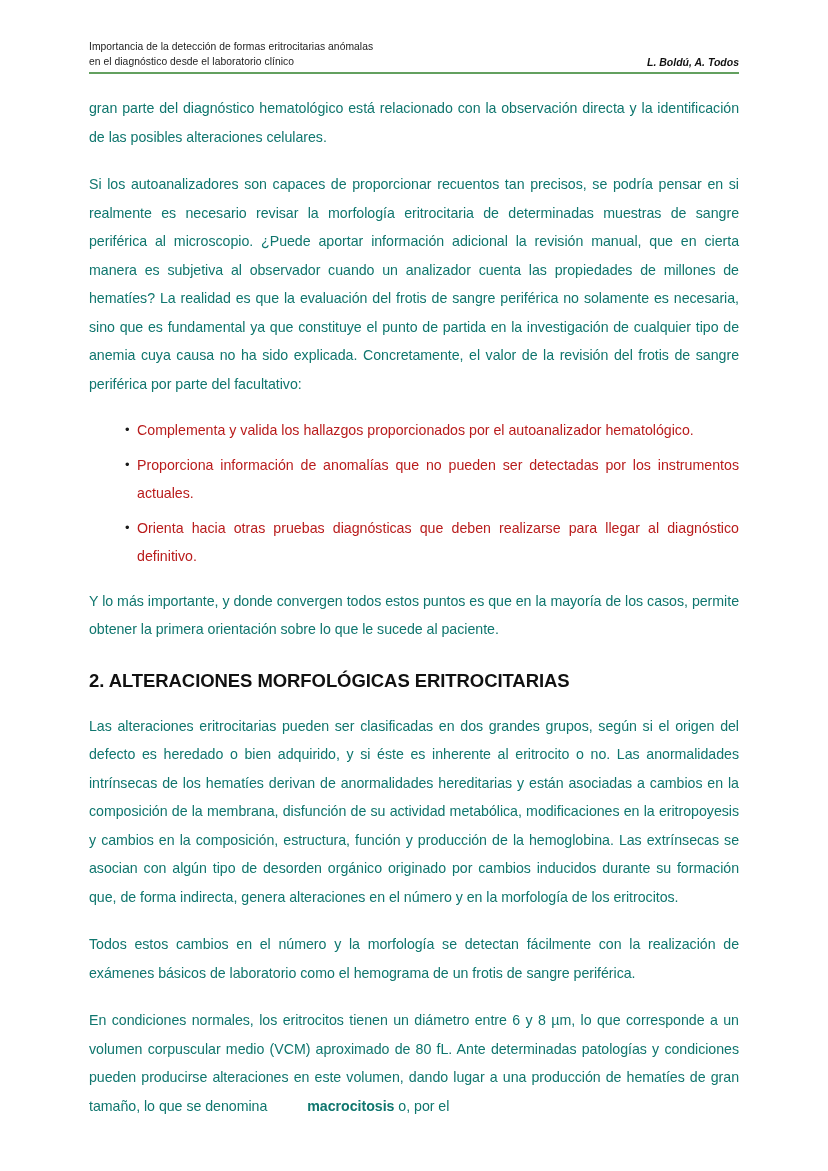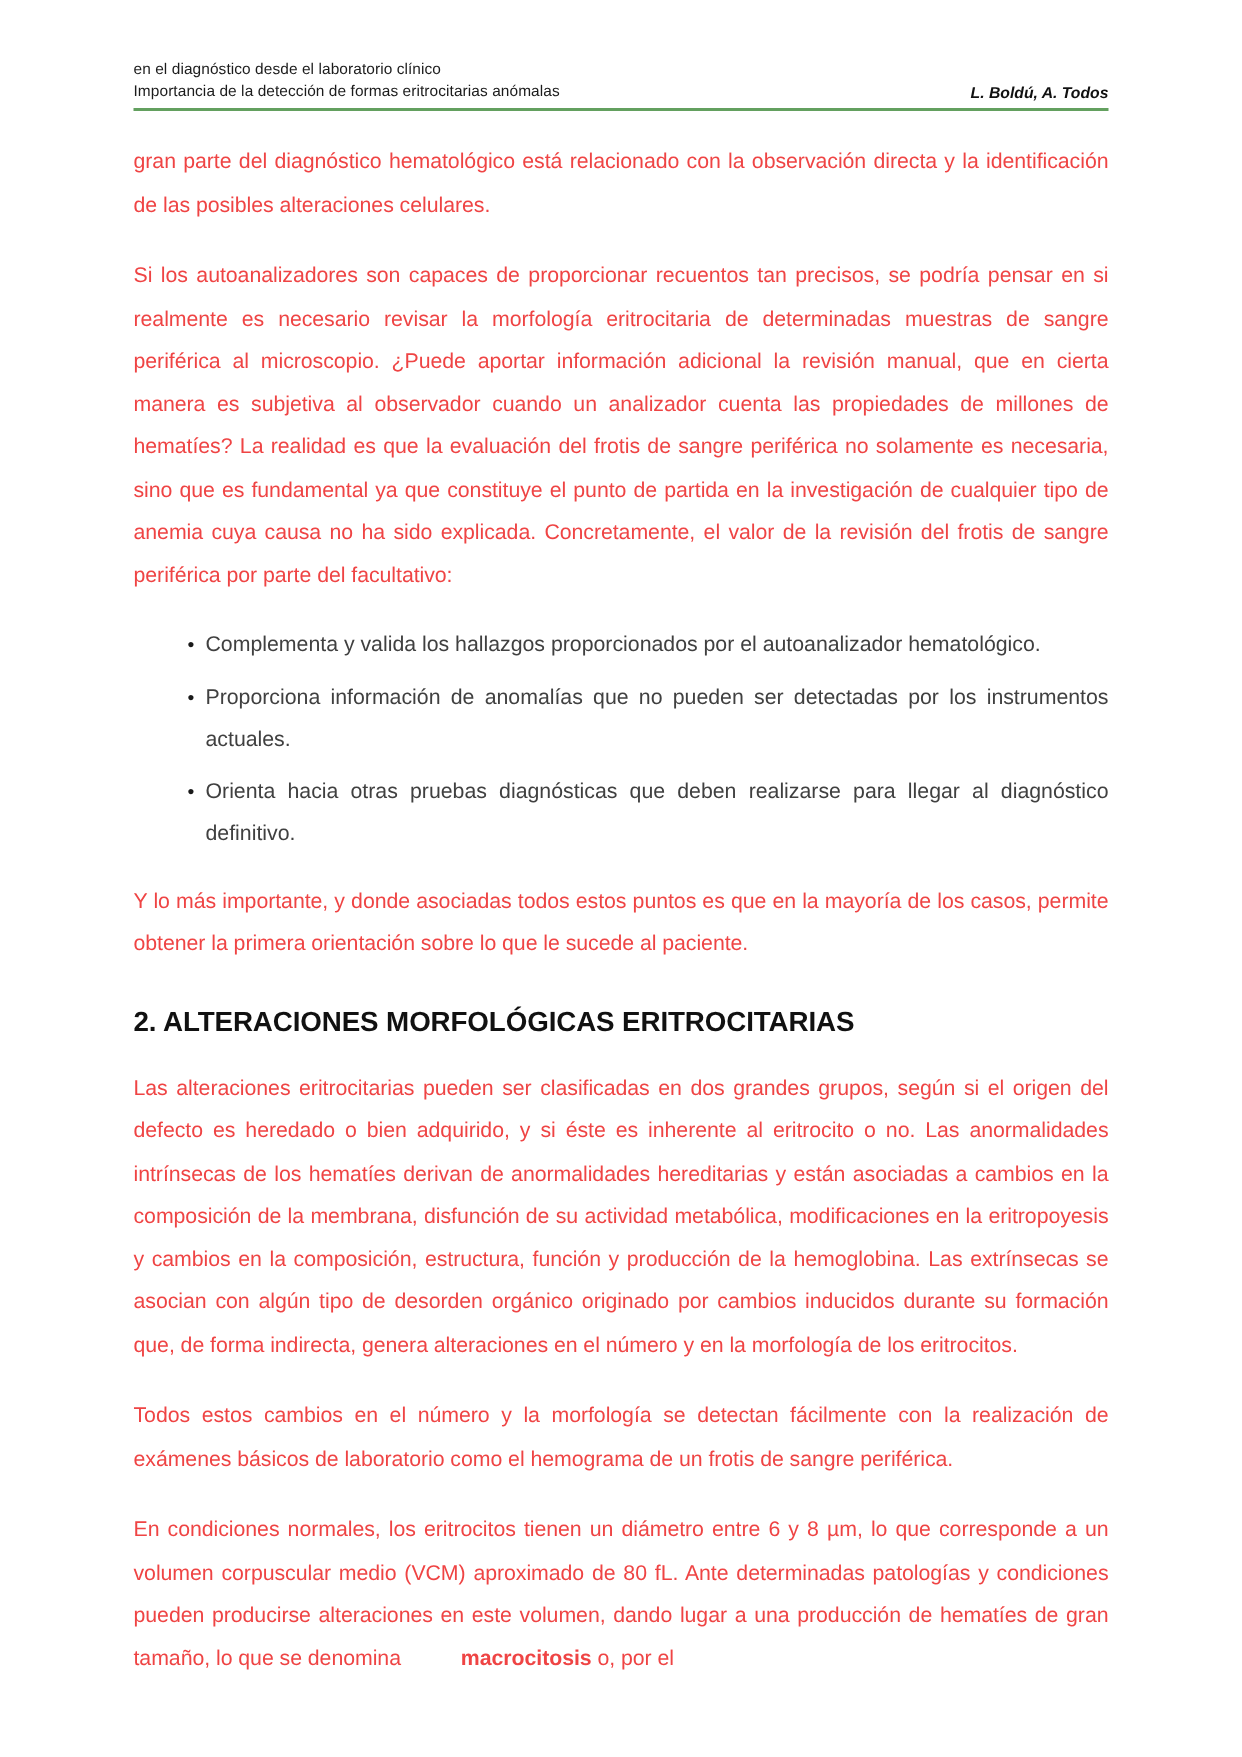--- a/index.html
+++ b/index.html
@@ -56,37 +56,37 @@
 
   
   .body-wrap { margin-top: 20px; }
 
   p.para {
     margin: 0 0 19px 0;
     font-size: 14.2px;
     line-height: 28.5px;
     text-align: justify;
     text-justify: inter-word;
-    color: #ef4444;
+    color: #0f766e;
     letter-spacing: -0.002em;
   }
   p.para.tight { margin-bottom: 18px; }
   p.para b { font-weight: bold; margin-left: 36px; }
 
   ul.bullets {
     list-style: none;
     margin: 0 0 16px 0;
     padding: 0 0 0 36px;
   }
   ul.bullets li {
     position: relative;
     font-size: 14.2px;
     line-height: 28.5px;
     text-align: justify;
-    color: #404040;
+    color: #b91c1c;
     margin-bottom: 6px;
     padding-left: 12px;
   }
   ul.bullets li:last-child { margin-bottom: 0; }
   ul.bullets li::before {
     content: "\2022";
     position: absolute;
     left: 0;
     top: 0;
     font-size: 13px;
@@ -130,39 +130,39 @@
 </style>
 </head>
 <body>
 
 <div class="page">
 
   <div class="content">
 
     <div class="runhead" style="border-bottom-color: rgb(99, 160, 95);">
       <div class="runhead-left">
+        <div>Importancia de la detección de formas eritrocitarias anómalas</div>
         <div>en el diagnóstico desde el laboratorio clínico</div>
-        <div>Importancia de la detección de formas eritrocitarias anómalas</div>
       </div>
       <div class="runhead-right">L. Boldú, A. Todos</div>
     </div>
 
     <div class="body-wrap">
 
       <p class="para">gran parte del diagnóstico hematológico está relacionado con la observación directa y la identificación de las posibles alteraciones celulares.</p>
 
       <p class="para tight">Si los autoanalizadores son capaces de proporcionar recuentos tan precisos, se podría pensar en si realmente es necesario revisar la morfología eritrocitaria de determinadas muestras de sangre periférica al microscopio. ¿Puede aportar información adicional la revisión manual, que en cierta manera es subjetiva al observador cuando un analizador cuenta las propiedades de millones de hematíes? La realidad es que la evaluación del frotis de sangre periférica no solamente es necesaria, sino que es fundamental ya que constituye el punto de partida en la investigación de cualquier tipo de anemia cuya causa no ha sido explicada. Concretamente, el valor de la revisión del frotis de sangre periférica por parte del facultativo:</p>
 
       <ul class="bullets">
         <li>Complementa y valida los hallazgos proporcionados por el autoanalizador hematológico.</li>
         <li>Proporciona información de anomalías que no pueden ser detectadas por los instrumentos actuales.</li>
         <li>Orienta hacia otras pruebas diagnósticas que deben realizarse para llegar al diagnóstico definitivo.</li>
       </ul>
 
-      <p class="para">Y lo más importante, y donde asociadas todos estos puntos es que en la mayoría de los casos, permite obtener la primera orientación sobre lo que le sucede al paciente.</p>
+      <p class="para">Y lo más importante, y donde convergen todos estos puntos es que en la mayoría de los casos, permite obtener la primera orientación sobre lo que le sucede al paciente.</p>
 
       <h2 class="sec-title">2. ALTERACIONES MORFOLÓGICAS ERITROCITARIAS</h2>
 
       <p class="para">Las alteraciones eritrocitarias pueden ser clasificadas en dos grandes grupos, según si el origen del defecto es heredado o bien adquirido, y si éste es inherente al eritrocito o no. Las anormalidades intrínsecas de los hematíes derivan de anormalidades hereditarias y están asociadas a cambios en la composición de la membrana, disfunción de su actividad metabólica, modificaciones en la eritropoyesis y cambios en la composición, estructura, función y producción de la hemoglobina. Las extrínsecas se asocian con algún tipo de desorden orgánico originado por cambios inducidos durante su formación que, de forma indirecta, genera alteraciones en el número y en la morfología de los eritrocitos.</p>
 
       <p class="para">Todos estos cambios en el número y la morfología se detectan fácilmente con la realización de exámenes básicos de laboratorio como el hemograma de un frotis de sangre periférica.</p>
 
 
       <p class="para"><span>En condiciones normales, los eritrocitos tienen un diámetro entre 6 y 8 µm, lo que corresponde a un volumen corpuscular medio (VCM) aproximado de 80 fL. Ante determinadas patologías y condiciones pueden producirse alteraciones en este volumen, dando lugar a una producción de hematíes de gran tamaño, lo que se denomina </span><b>macrocitosis</b><span> o, por el</span></p>
 

